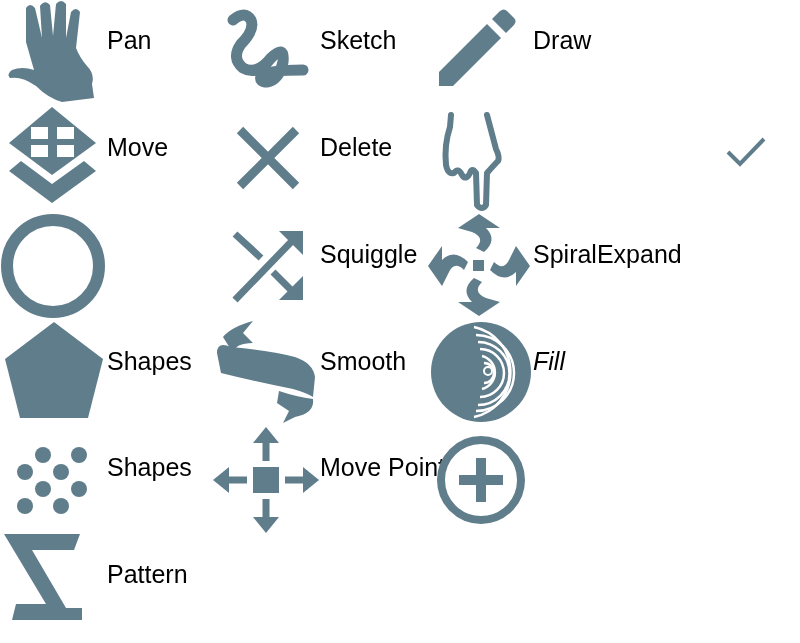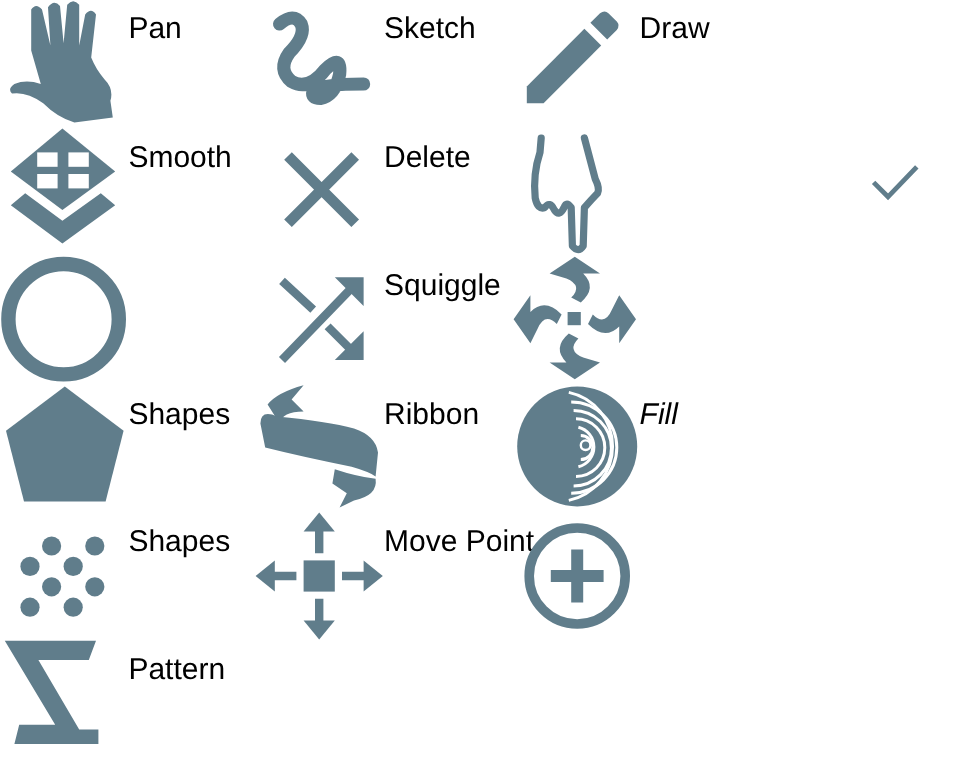--- a/index.html
+++ b/index.html
@@ -1,21 +1,21 @@
 <!DOCTYPE html>
 <html><head>
 <meta charset="utf-8">
 <style>
   html, body { margin: 0; padding: 0; background: #ffffff; }
   body { width: 800px; height: 643px; position: relative; overflow: hidden;
          font-family: "Liberation Sans", "DejaVu Sans", sans-serif; }
   .tool { position: absolute; height: 107px; width: 213px; cursor: pointer; }
   .tool .icon { position: absolute; left: 0; top: 0; width: 107px; height: 107px; }
   .tool .icon svg { width: 107px; height: 107px; display: block; overflow: visible; }
-  .tool .label { position: absolute; left: 107px; top: 12px; font-size: 25px; color: #000;
+  .tool .label { position: absolute; left: 107px; top: 28px; font-size: 25px; color: #000;
                  white-space: nowrap; line-height: 32px; }
   .check { position: absolute; left: 726px; top: 136px; width: 42px; height: 36px; }
   svg .f { fill: #607d8b; }
   svg .s { stroke: #607d8b; fill: none; }
 </style>
 </head>
 <body>
 
 <div class="tool" style="left:0;top:-4px;">
   <div class="icon">
@@ -49,21 +49,21 @@
   <div class="icon">
     <svg viewBox="0 0 107 107">
       <path class="f" d="M9 40 L52 4 L96 40 L52 72 Z"></path>
       <rect x="31" y="24" width="17" height="12" fill="#fff"></rect>
       <rect x="57" y="24" width="17" height="12" fill="#fff"></rect>
       <rect x="31" y="42" width="17" height="12" fill="#fff"></rect>
       <rect x="57" y="42" width="17" height="12" fill="#fff"></rect>
       <path class="f" d="M9 68 L21 58 L52 81 L84 58 L96 68 L52 100 Z"></path>
     </svg>
   </div>
-  <span class="label">Smooth</span>
+  <span class="label">Move</span>
 </div>
 
 <div class="tool" style="left:213px;top:103px;">
   <div class="icon">
     <svg viewBox="0 0 107 107">
       <path class="s" stroke-width="9" d="M27 27 L83 83 M83 27 L27 83"></path>
     </svg>
   </div>
   <span class="label">Delete</span>
 </div>
@@ -104,40 +104,41 @@
 <div class="tool" style="left:426px;top:210px;">
   <div class="icon">
     <svg viewBox="0 0 107 107">
       <path class="f" d="M53 4 L74 18 L60 18 Q72 30 58 42 L50 38 Q60 28 46 22 L32 18 Z"></path>
       <path class="f" d="M53 106 L32 92 L46 92 Q34 80 48 68 L56 72 Q46 82 60 88 L74 92 Z"></path>
       <path class="f" d="M2 56 L16 36 L16 50 Q28 38 42 52 L38 60 Q28 50 22 64 L16 76 Z"></path>
       <path class="f" d="M104 56 L90 76 L90 62 Q78 74 64 60 L68 52 Q78 62 84 48 L90 36 Z"></path>
       <rect class="f" x="47" y="50" width="11" height="11"></rect>
     </svg>
   </div>
+  <span class="label">SpiralExpand</span>
 </div>
 
 <div class="tool" style="left:0;top:317px;">
   <div class="icon">
     <svg viewBox="0 0 107 107">
       <path class="f" d="M54 5 L103 42 L88 101 L20 101 L5 42 Z"></path>
     </svg>
   </div>
   <span class="label">Shapes</span>
 </div>
 
 <div class="tool" style="left:213px;top:317px;">
   <div class="icon">
     <svg viewBox="0 0 107 107">
       <path class="f" d="M10 20 Q18 10 40 4 L30 16 L40 26 Q22 26 20 36 Z"></path>
       <path class="f" d="M4 36 Q4 24 18 30 Q60 34 82 40 Q100 46 102 60 L100 80 Q94 76 80 72 Q40 64 8 56 Z"></path>
       <path class="f" d="M66 74 Q84 80 100 82 Q102 96 82 100 L70 106 L76 94 L64 86 Z"></path>
     </svg>
   </div>
-  <span class="label">Ribbon</span>
+  <span class="label">Smooth</span>
 </div>
 
 <div class="tool" style="left:426px;top:317px;font-style:italic;">
   <div class="icon">
     <svg viewBox="0 0 107 107">
       <circle class="f" cx="55" cy="55" r="50"></circle>
       <g fill="none" stroke="#fff" stroke-width="2.5">
         <path d="M48 10 A46 46 0 0 1 48 100"></path>
         <path d="M50 18 A38 38 0 0 1 50 94"></path>
         <path d="M52 25 A31 31 0 0 1 52 88"></path>

